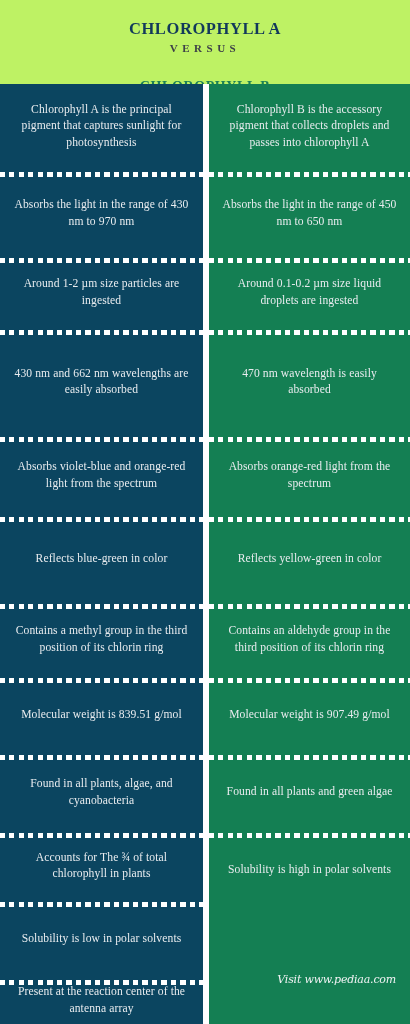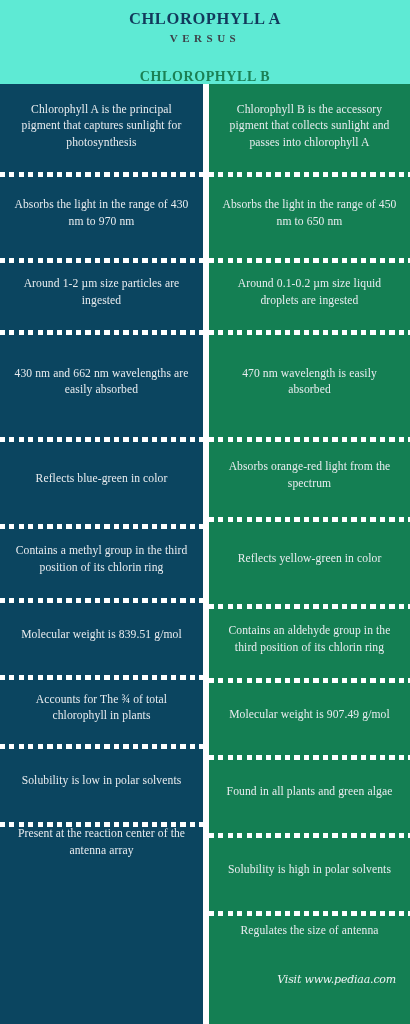--- a/index.html
+++ b/index.html
@@ -15,23 +15,23 @@
   #infographic {
     position: relative;
     width: 410px;
     height: 1024px;
     background: #ffffff;
   }
 
   
   .title-block {
     height: 84px;
-    background: #5eead4;
+    background: #bef264;
     text-align: center;
-    padding-top: 9px;
+    padding-top: 19px;
   }
   .title-a {
     font-size: 16.5px;
     font-weight: bold;
     color: #12395b;
     letter-spacing: 0.6px;
     line-height: 20px;
   }
   .title-versus {
     font-size: 11px;
@@ -133,47 +133,53 @@
           </div>
           <div class="row sep" style="height: 86px;">
             <span class="row-text">Absorbs the light in the range of 430 nm to 970 nm</span>
           </div>
           <div class="row sep" style="height: 72px;">
             <span class="row-text">Around 1-2 µm size particles are ingested</span>
           </div>
           <div class="row sep" style="height: 107px;">
             <span class="row-text">430 nm and 662 nm wavelengths are easily absorbed</span>
           </div>
+          <div class="row sep" style="height: 80px;">
+            <span class="row-text">Absorbs violet-blue and orange-red light from the spectrum</span>
+          </div>
           <div class="row sep" style="height: 87px;">
             <span class="row-text">Reflects blue-green in color</span>
           </div>
           <div class="row sep" style="height: 74px;">
             <span class="row-text">Contains a methyl group in the third position of its chlorin ring</span>
           </div>
           <div class="row sep" style="height: 77px;">
             <span class="row-text">Molecular weight is 839.51 g/mol</span>
+          </div>
+          <div class="row sep" style="height: 78px;">
+            <span class="row-text">Found in all plants, algae, and cyanobacteria</span>
           </div>
           <div class="row sep" style="height: 69px;">
             <span class="row-text">Accounts for  The ¾ of total chlorophyll in plants</span>
           </div>
           <div class="row sep" style="height: 78px;">
             <span class="row-text">Solubility is low in polar solvents</span>
           </div>
           <div class="row sep" style="height: 44px;">
             <span class="row-text">Present at the reaction center of the antenna array</span>
           </div>
         </div>
     </div>
 
     <div class="column gap"></div>
 
     <div class="column right">
       <div class="rows" id="right-rows">
           <div class="row" style="height: 88px;">
-            <span class="row-text">Chlorophyll B is the accessory pigment that collects sunlight and passes into chlorophyll A</span>
+            <span class="row-text">Chlorophyll B is the accessory pigment that collects droplets and passes into chlorophyll A</span>
           </div>
           <div class="row sep" style="height: 86px;">
             <span class="row-text">Absorbs the light in the range of 450 nm to 650 nm</span>
           </div>
           <div class="row sep" style="height: 72px;">
             <span class="row-text">Around 0.1-0.2 µm size liquid droplets are ingested</span>
           </div>
           <div class="row sep" style="height: 107px;">
             <span class="row-text">470 nm wavelength is easily absorbed</span>
           </div>
@@ -187,22 +193,19 @@
             <span class="row-text">Contains an aldehyde group in the third position of its chlorin ring</span>
           </div>
           <div class="row sep" style="height: 77px;">
             <span class="row-text">Molecular weight is 907.49 g/mol</span>
           </div>
           <div class="row sep" style="height: 78px;">
             <span class="row-text">Found in all plants and green algae</span>
           </div>
           <div class="row sep" style="height: 78px;">
             <span class="row-text">Solubility is high in polar solvents</span>
-          </div>
-          <div class="row sep" style="height: 44px;">
-            <span class="row-text">Regulates the size of antenna</span>
           </div>
         </div>
       <div class="footer-credit">Visit www.pediaa.com</div>
     </div>
 
   </div>
 </div>
 
 </body></html>

